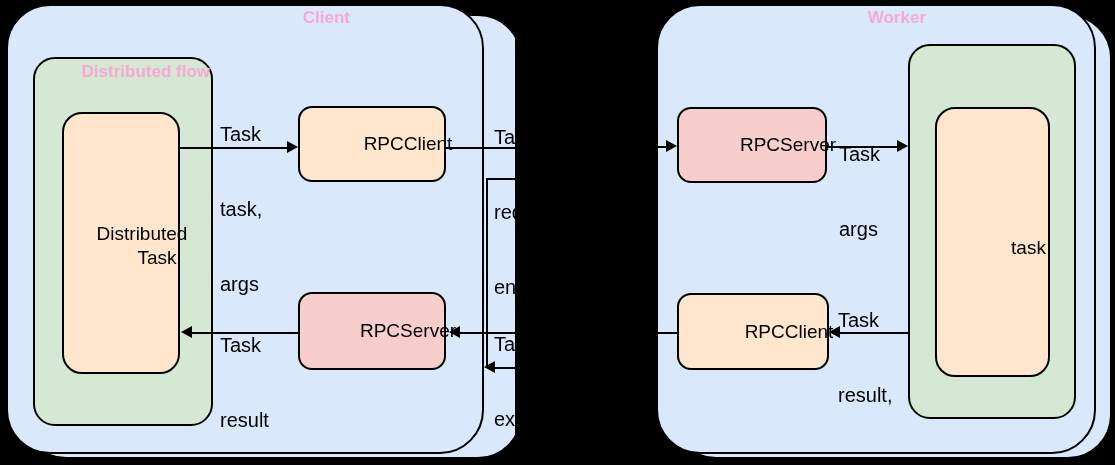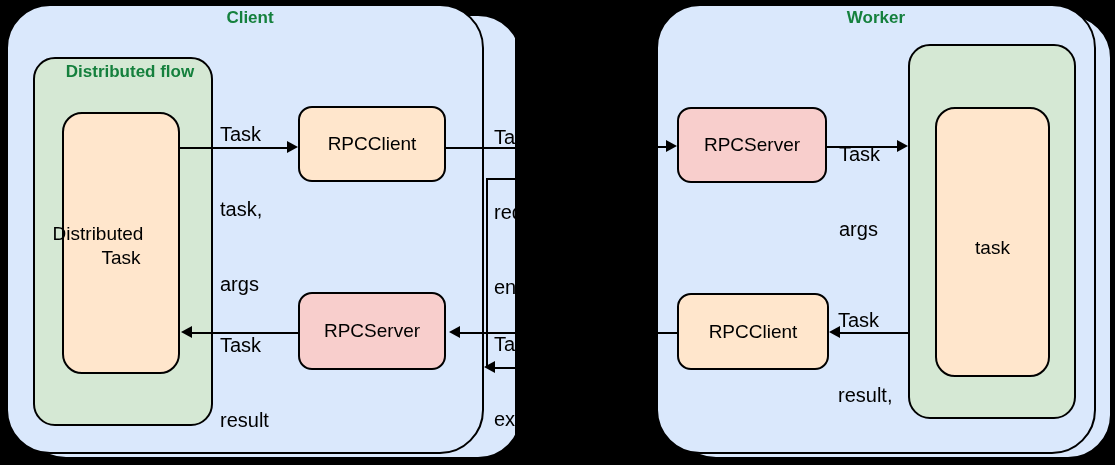--- a/index.html
+++ b/index.html
@@ -24,33 +24,34 @@
   }
   .panel-blue   { background: #dae8fc; }
   .group-green  { background: #d5e8d4; }
   .box-yellow   { background: #ffe6cc; }
   .box-pink     { background: #f8cecc; }
 
   .title {
     position: absolute;
     font-weight: bold;
     font-size: 17px;
-    color: #15803d;
-    text-align: center;
+    color: #f9a8d4;
+    text-align: right;
     white-space: nowrap;
   }
   .boxlabel {
     position: absolute;
     font-size: 19px;
     color: #000000;
     text-align: center;
     white-space: nowrap;
     display: flex;
     align-items: center;
     justify-content: center;
+    padding-left: 36px;
   }
   .edgelabel {
     position: absolute;
     font-size: 20px;
     line-height: 25px;
     color: #000000;
     white-space: pre;
   }
 
   
@@ -87,21 +88,21 @@
   <div class="rrect panel-blue" style="left:22px; top:14px; width:500px; height:445px; border-radius:44px;"></div>
 
   <div class="rrect panel-blue" style="left:6px; top:4px; width:478px; height:450px; border-radius:44px;"></div>
 
   <div class="title" style="left:150px; top:8px; width:200px;">Client</div>
 
   <div class="rrect group-green" style="left:33px; top:57px; width:180px; height:369px; border-radius:22px;"></div>
   <div class="title" style="left:50px; top:62px; width:160px;">Distributed flow</div>
 
   <div class="rrect box-yellow" style="left:62px; top:112px; width:118px; height:262px; border-radius:20px;"></div>
-  <div class="boxlabel" style="left:51px; top:222px; width:94px; height:24px;">Distributed</div>
+  <div class="boxlabel" style="left:59px; top:222px; width:94px; height:24px;">Distributed</div>
   <div class="boxlabel" style="left:62px; top:246px; width:118px; height:24px;">Task</div>
 
   <div class="rrect box-yellow" style="left:298px; top:106px; width:148px; height:76px; border-radius:14px;"></div>
   <div class="boxlabel" style="left:298px; top:106px; width:148px; height:76px;">RPCClient</div>
 
   <div class="rrect box-pink" style="left:298px; top:292px; width:148px; height:78px; border-radius:14px;"></div>
   <div class="boxlabel" style="left:298px; top:292px; width:148px; height:78px;">RPCServer</div>
 
   <div class="hline" style="left:180px; top:147px; width:107px;"></div>
   <div class="arrow arrow-right" style="left:287px; top:141px;"></div>
@@ -137,21 +138,21 @@
   <div class="arrow arrow-left" style="left:181px; top:326px;"></div>
   <div class="edgelabel" style="left:220px; top:283px;">
     <div>Task</div>
     <div>result</div>
   </div>
 
   <div class="rrect panel-blue" style="left:672px; top:14px; width:440px; height:445px; border-radius:44px;"></div>
 
   <div class="rrect panel-blue" style="left:656px; top:4px; width:440px; height:450px; border-radius:44px;"></div>
 
-  <div class="title" style="left:786px; top:8px; width:180px;">Worker</div>
+  <div class="title" style="left:746px; top:8px; width:180px;">Worker</div>
 
   <div class="rrect box-pink" style="left:677px; top:107px; width:150px; height:76px; border-radius:14px;"></div>
   <div class="boxlabel" style="left:677px; top:107px; width:150px; height:76px;">RPCServer</div>
 
   <div class="hline" style="left:646px; top:146px; width:20px;"></div>
   <div class="arrow arrow-right" style="left:666px; top:140px;"></div>
 
   <div class="rrect group-green" style="left:908px; top:44px; width:168px; height:375px; border-radius:22px;"></div>
 
   <div class="rrect box-yellow" style="left:935px; top:107px; width:115px; height:270px; border-radius:20px;"></div>

